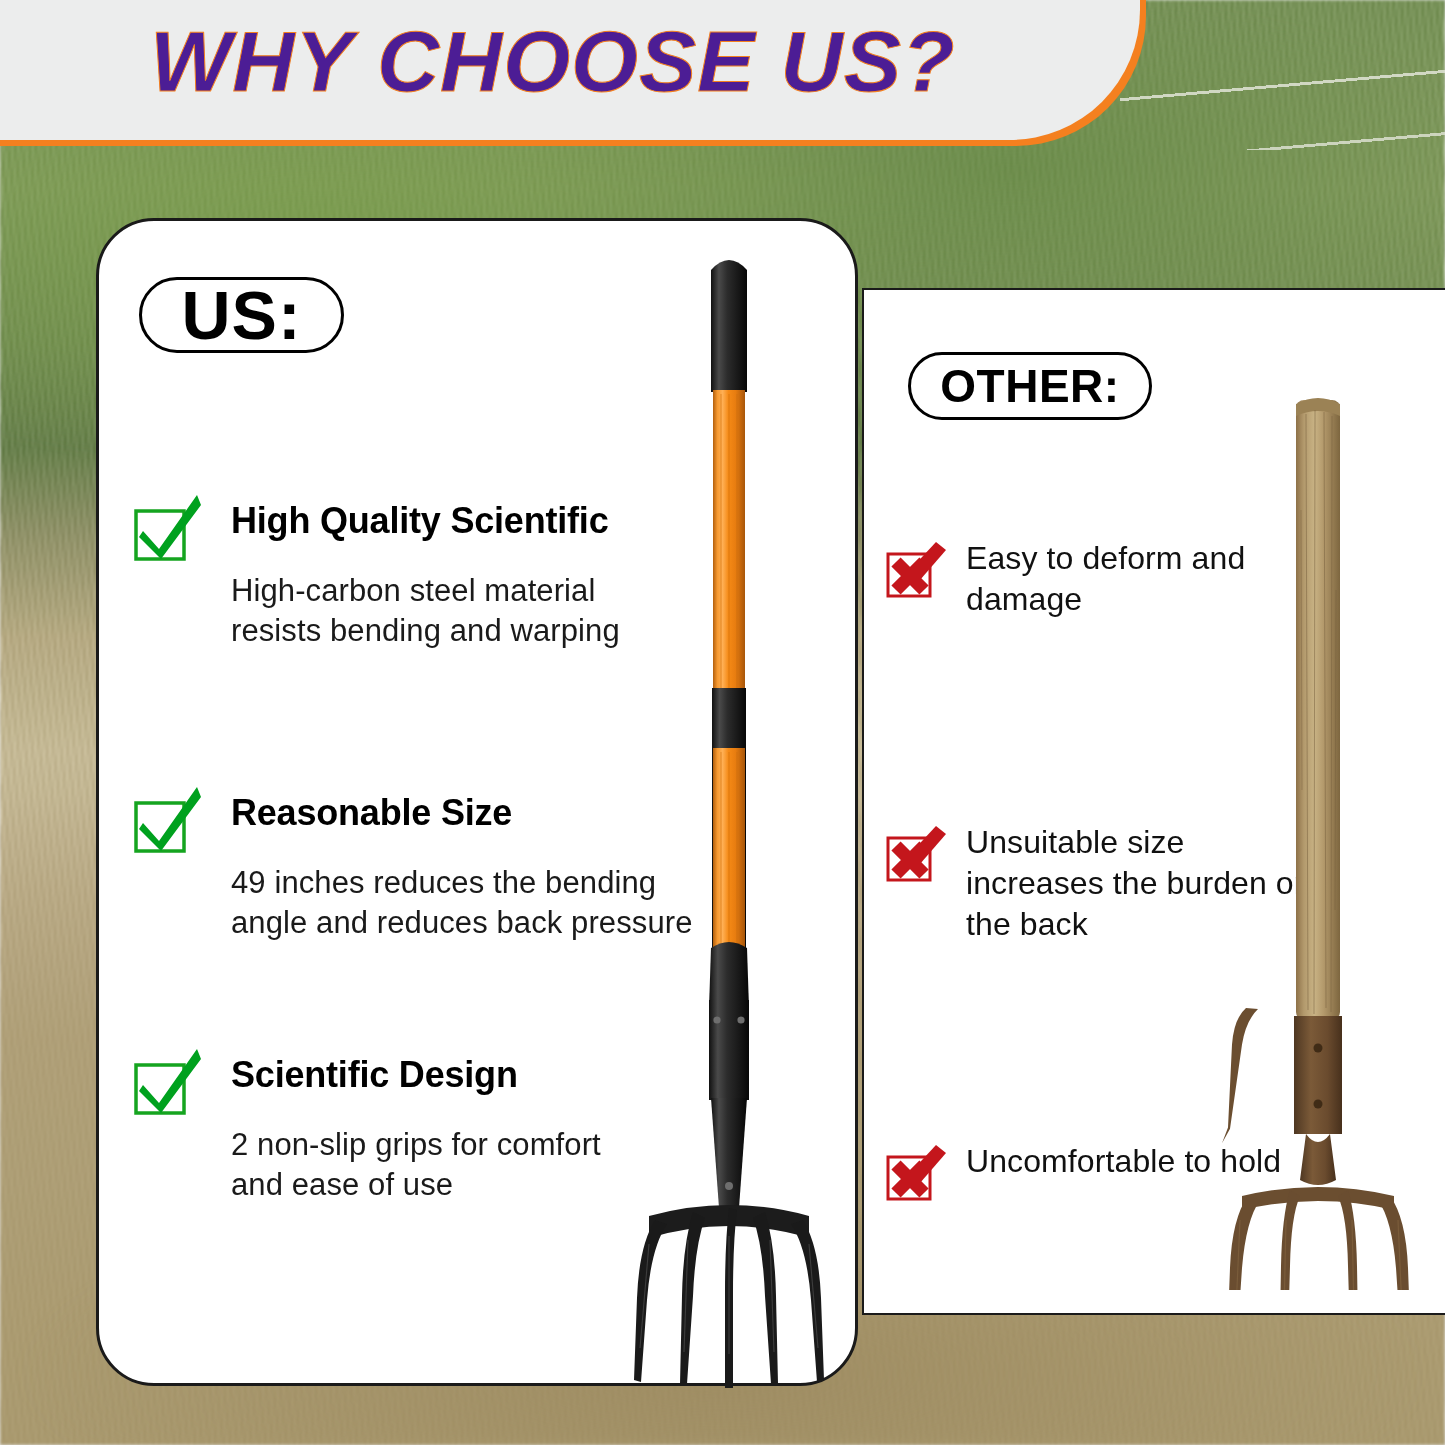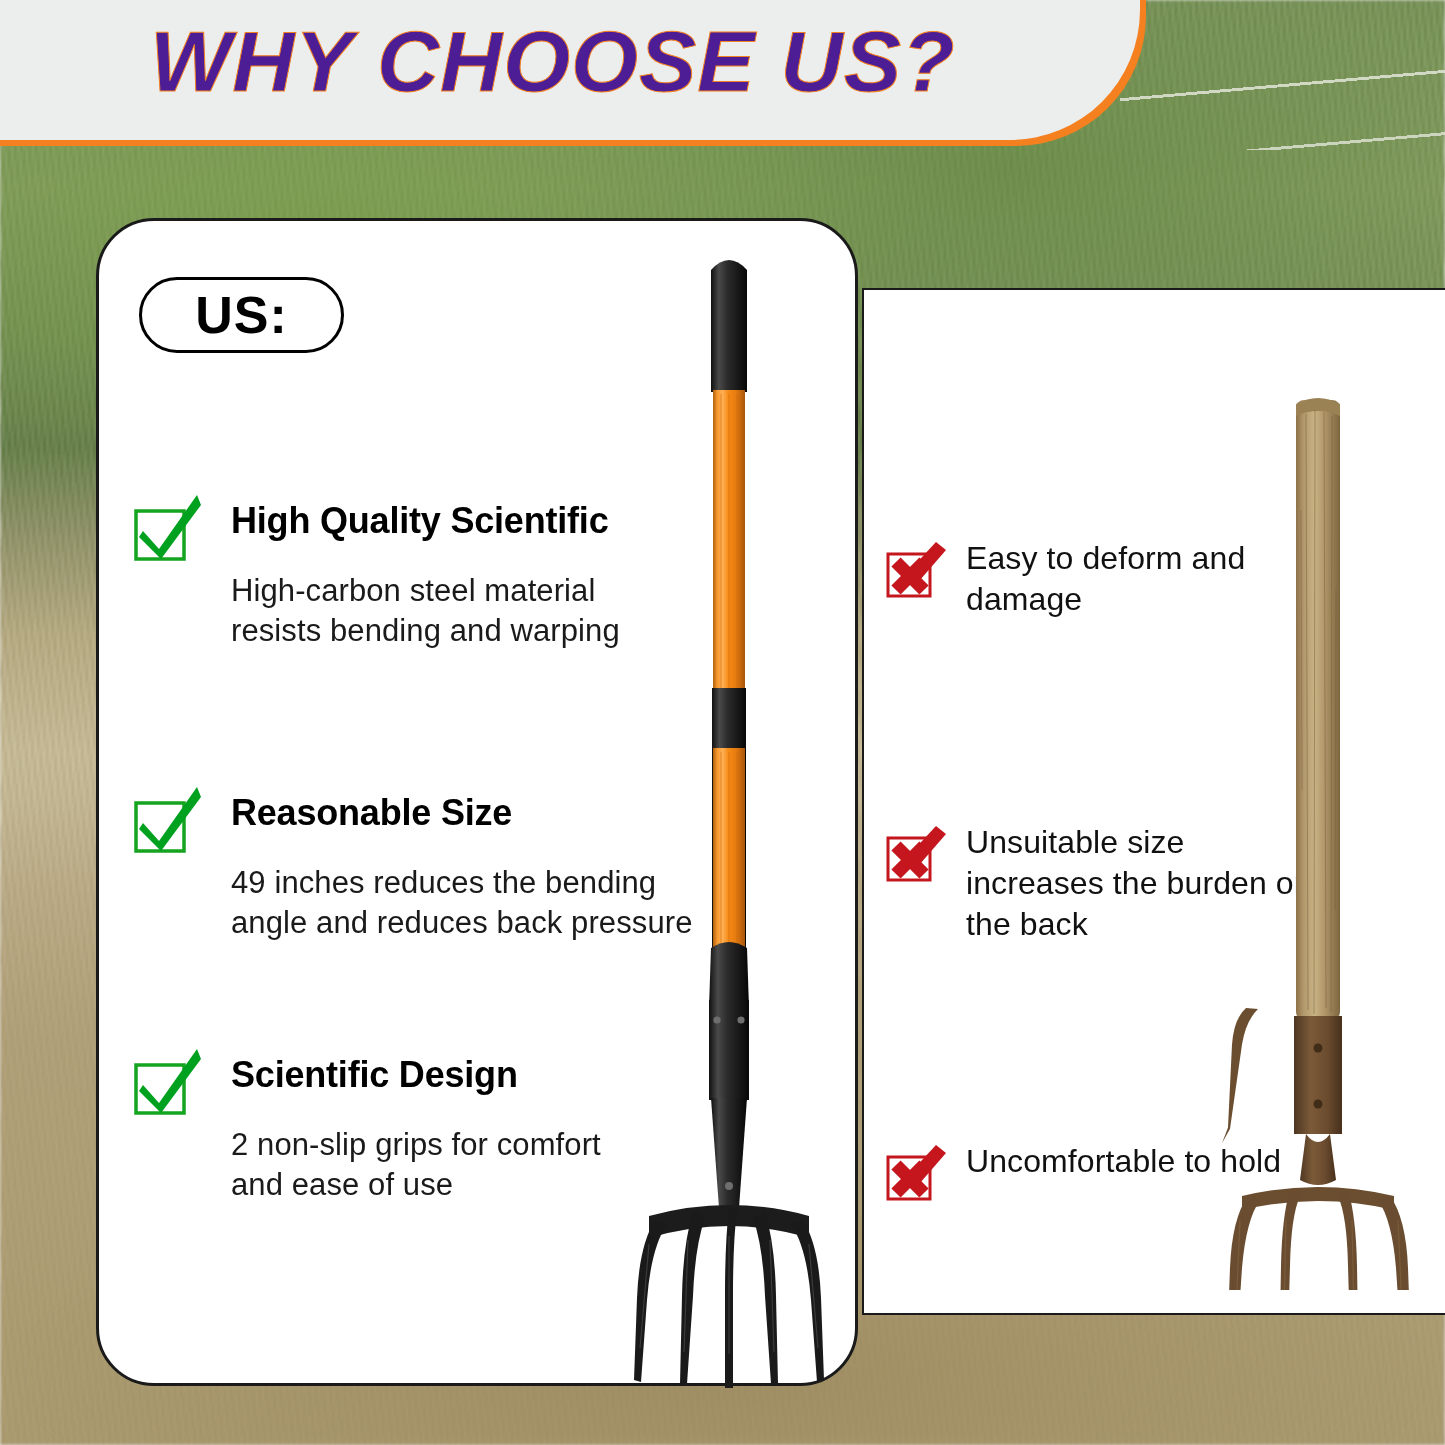--- a/index.html
+++ b/index.html
@@ -116,21 +116,21 @@
     position: absolute; left: 96px; top: 218px;
     width: 762px; height: 1168px;
     background: #fff;
     border: 3px solid #1a1a1a;
     border-radius: 58px;
     z-index: 12;
   }
   .badge-us {
     left: 40px; top: 56px;
     width: 205px; height: 76px;
-    font-size: 52px; letter-spacing: 1px;
+    font-size: 68px; letter-spacing: 1px;
   }
 
   .us-item { position: absolute; display: flex; align-items: flex-start; gap: 26px; }
   .us-item .ckbox { flex: 0 0 auto; margin-top: -10px; }
   .us-head {
     font-size: 36px; font-weight: bold; color: #000;
     letter-spacing: -0.2px; line-height: 1.1; white-space: nowrap;
   }
   .us-desc {
     font-size: 31px; color: #1a1a1a; line-height: 1.3; margin-top: 30px;
@@ -148,20 +148,21 @@
 <div id="stage">
 
   <div class="bg-photo"></div>
   <div class="bg-blur-soft"></div>
   <div class="bg-wires"></div>
 
   <div class="header-banner"></div>
   <div class="header-title">WHY CHOOSE US?</div>
 
   <div class="panel-other">
+    <div class="badge badge-other">OTHER:</div>
 
     <div class="other-item" style="left:22px; top:248px; width:470px;">
       <span class="xbox">
         <svg width="62" height="58" viewBox="0 0 62 58">
           <rect x="2" y="14" width="42" height="42" fill="#fff" stroke="#c4161c" stroke-width="3"></rect>
           <path d="M10 22 L38 50 M38 22 L10 50" stroke="#c4161c" stroke-width="13" stroke-linecap="butt"></path>
           <path d="M24 30 L50 2 L60 10 L34 40 Z" fill="#c4161c"></path>
         </svg>
       </span>
       <span class="other-text">Easy to deform and damage</span>

